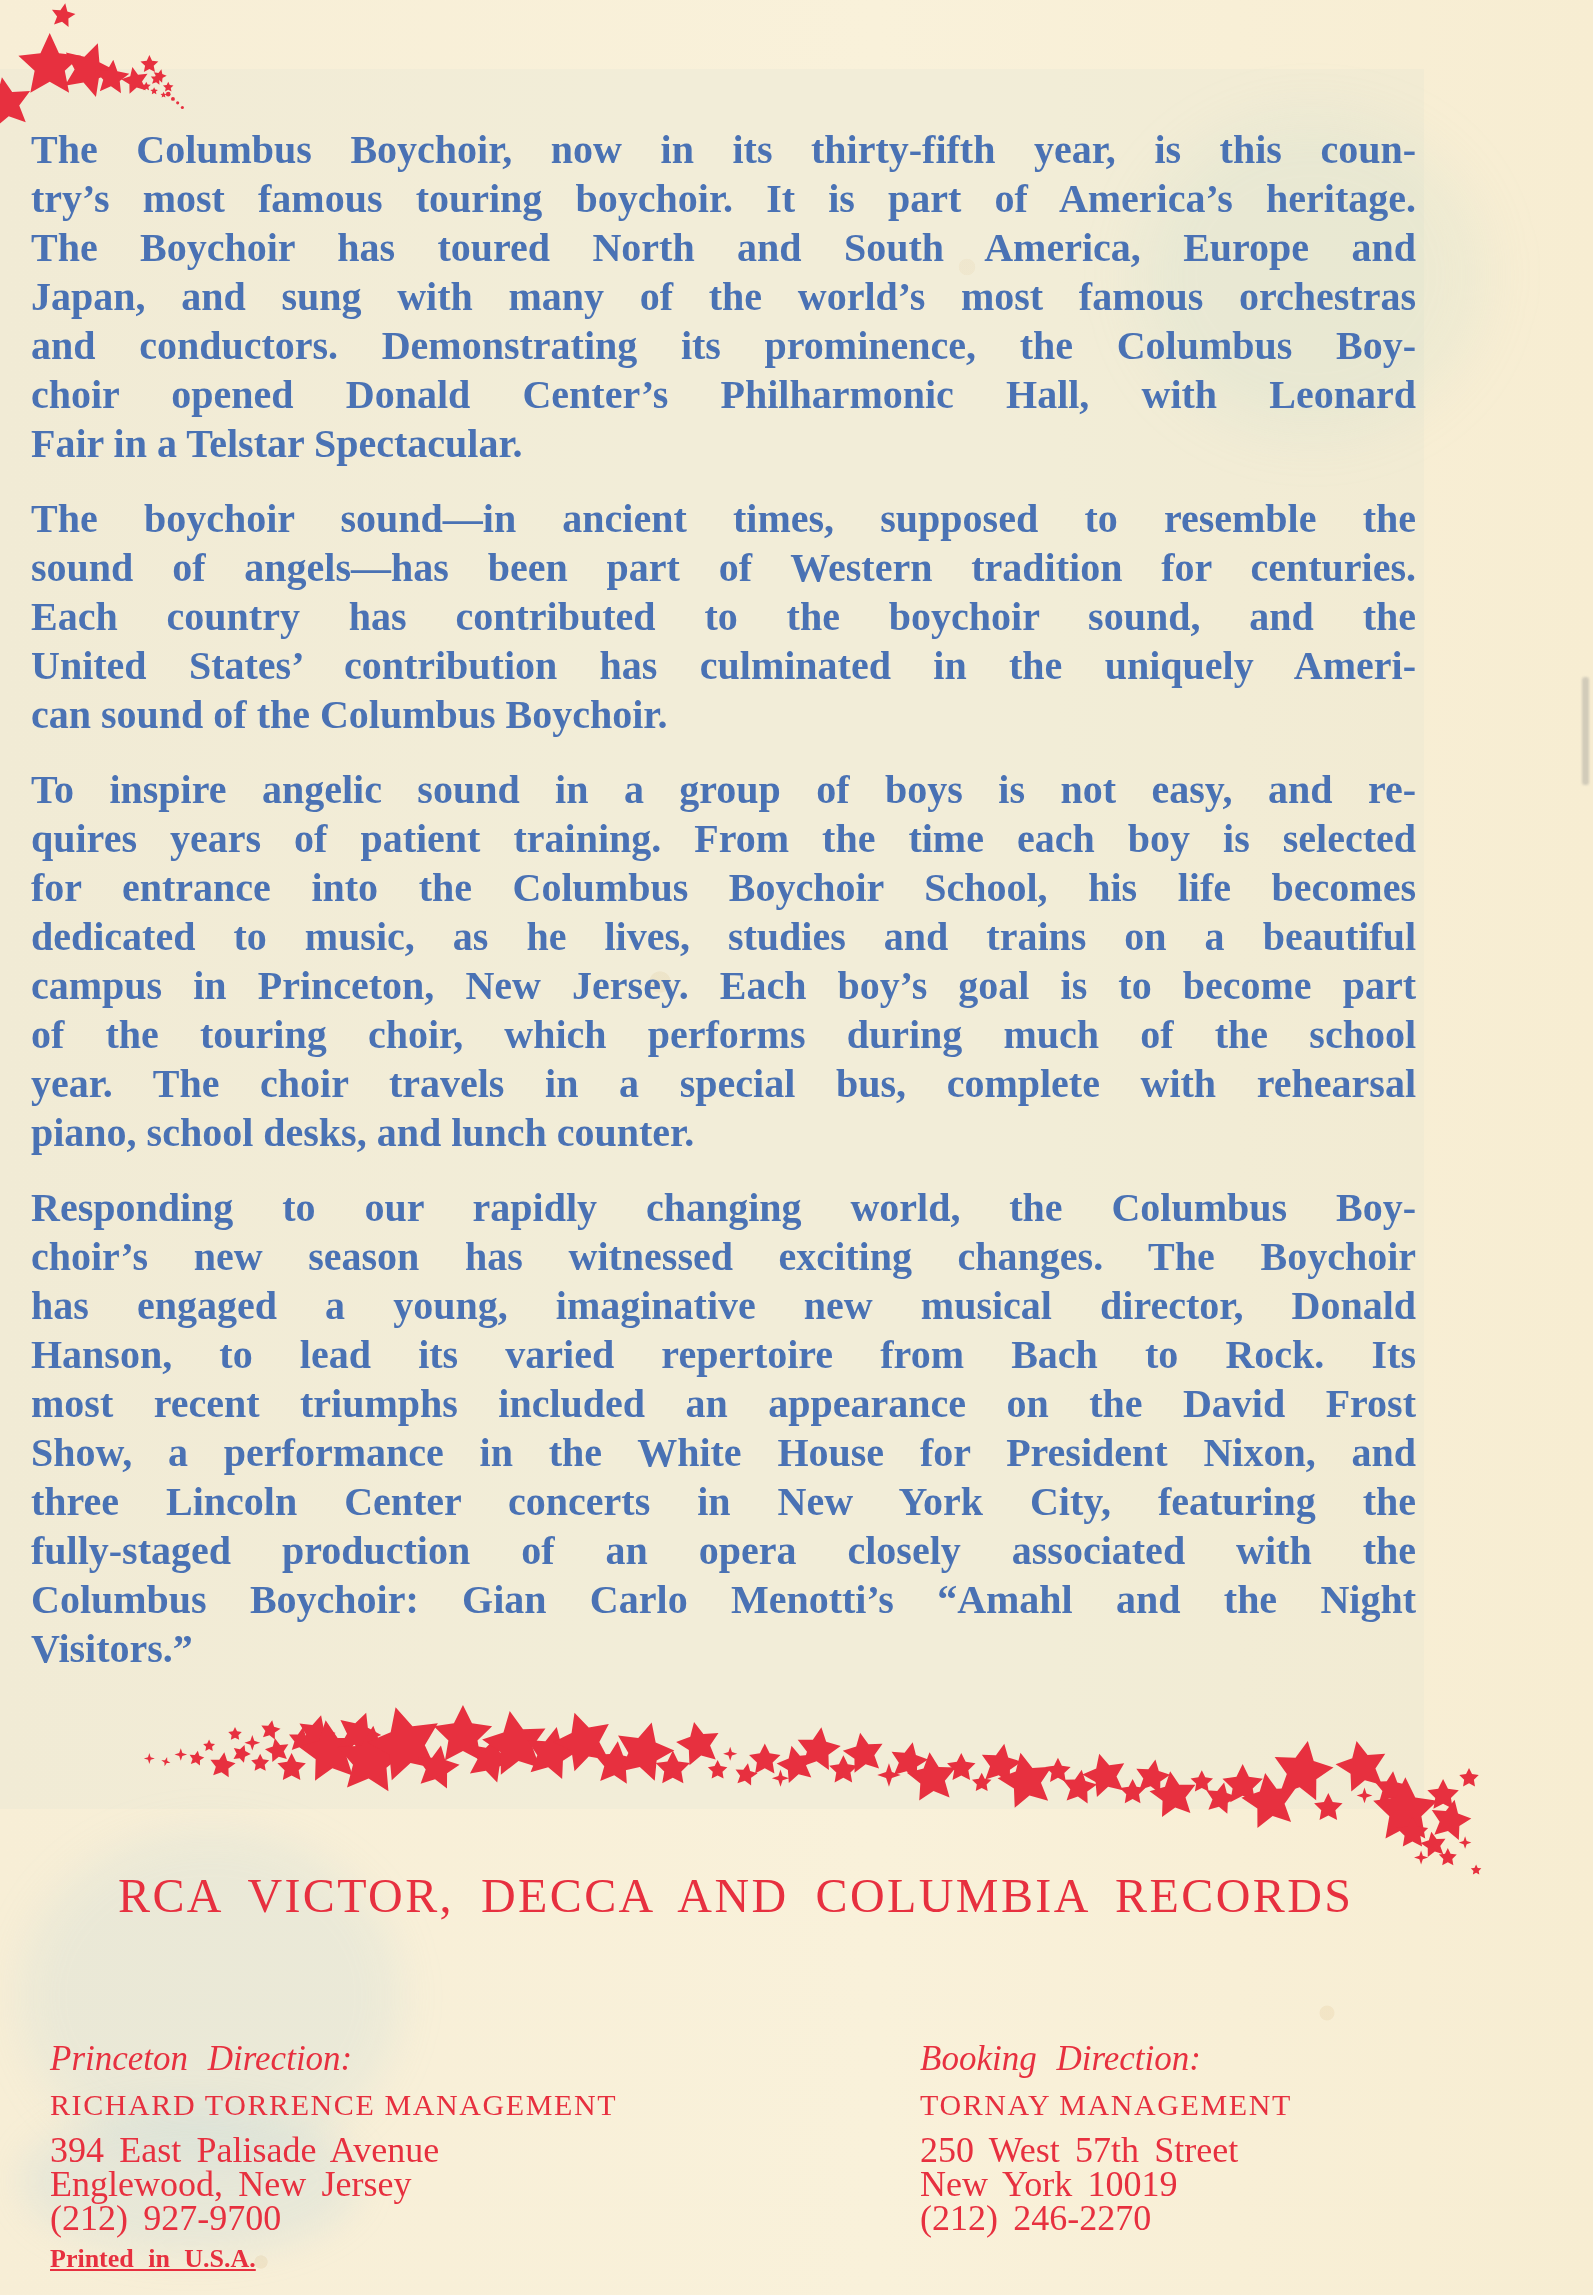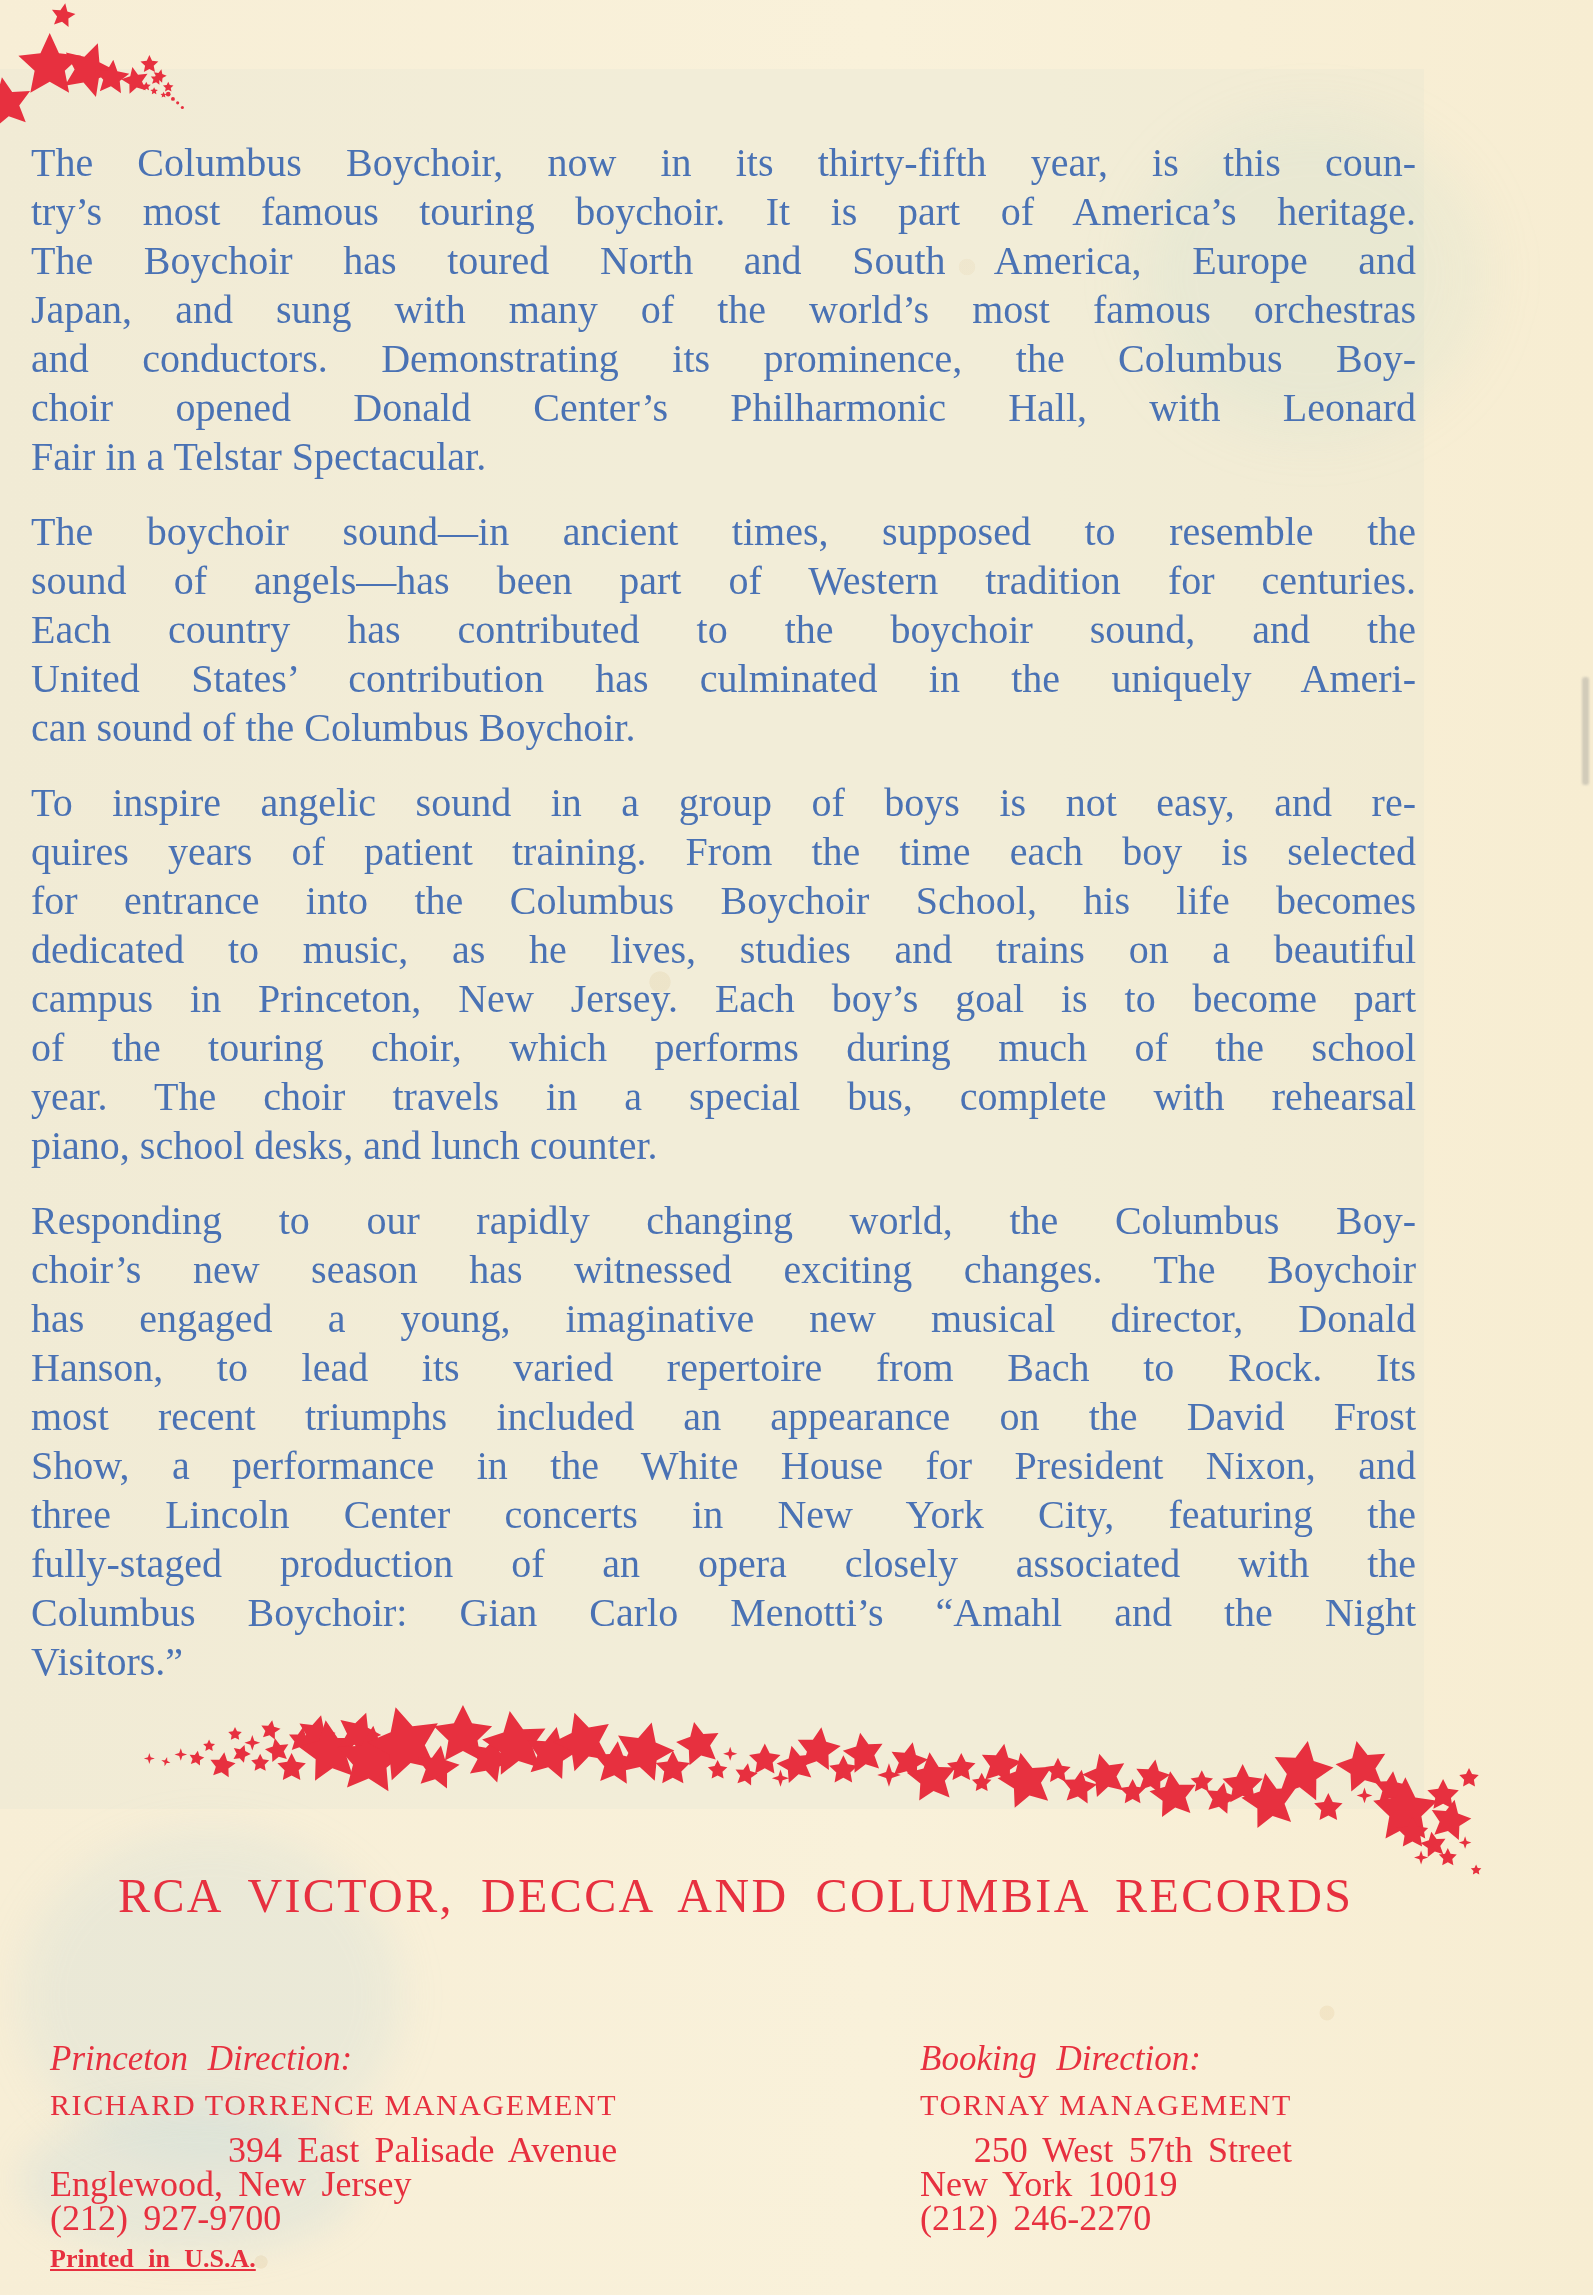--- a/index.html
+++ b/index.html
@@ -22,36 +22,36 @@
   .tint-c{left:1139px; top:118px; width:346px; height:314px; background:rgba(182,214,199,0.15); filter:blur(28px); border-radius:50%;}
   .scan-mark{left:1582px; top:677px; width:7px; height:108px; background:rgba(140,140,140,0.35); border-radius:3.1px; filter:blur(0.8px);}
 
   .top-stars{position:absolute; left:0; top:0; width:236px; height:157px;}
   .band-stars{position:absolute; left:0; top:1690px; width:1594px; height:236px;}
 
   .copy{
     position:absolute; left:31px; top:124px; width:1385px;
     color:var(--blue,#4a72b4); font-size:40px; line-height:49px;
   }
-  .para{margin:14px 0 26px 0;}
+  .para{margin:1px 0 26px 0;font-weight:bold;}
   .pline{text-align:justify; text-align-last:justify; white-space:normal;}
   .pline.last{text-align-last:left;}
 
   .records{
     position:absolute; left:118px; top:1820px; white-space:nowrap;
     color:var(--red,#e7303f); font-size:48px; letter-spacing:2.4px; word-spacing:12.6px;margin-top:48px;
   }
 
   .contact{position:absolute; color:var(--red,#e7303f);}
   .contact-personal{left:50px; top:2040px;}
   .contact-booking{left:920px; top:2040px;}
   .c-head{font-style:italic; font-size:35px; line-height:38px; word-spacing:11px;}
   .c-name{font-size:30px; line-height:41px; letter-spacing:1.6px; white-space:nowrap; padding-top:6.3px;}
   .c-line{font-size:36px; line-height:34px; word-spacing:6.3px;}
-  .c-line.first{padding-top:7.9px;text-align:right;}
+  .c-line.first{padding-top:7.9px;}
 
   .printed{
     position:absolute; left:50px; top:2244px;
     color:var(--red,#e7303f); font-size:26px; font-weight:bold; word-spacing:7.9px;text-decoration:underline;
   }
 </style>
 </head>
 <body>
 
 <div class="page">

